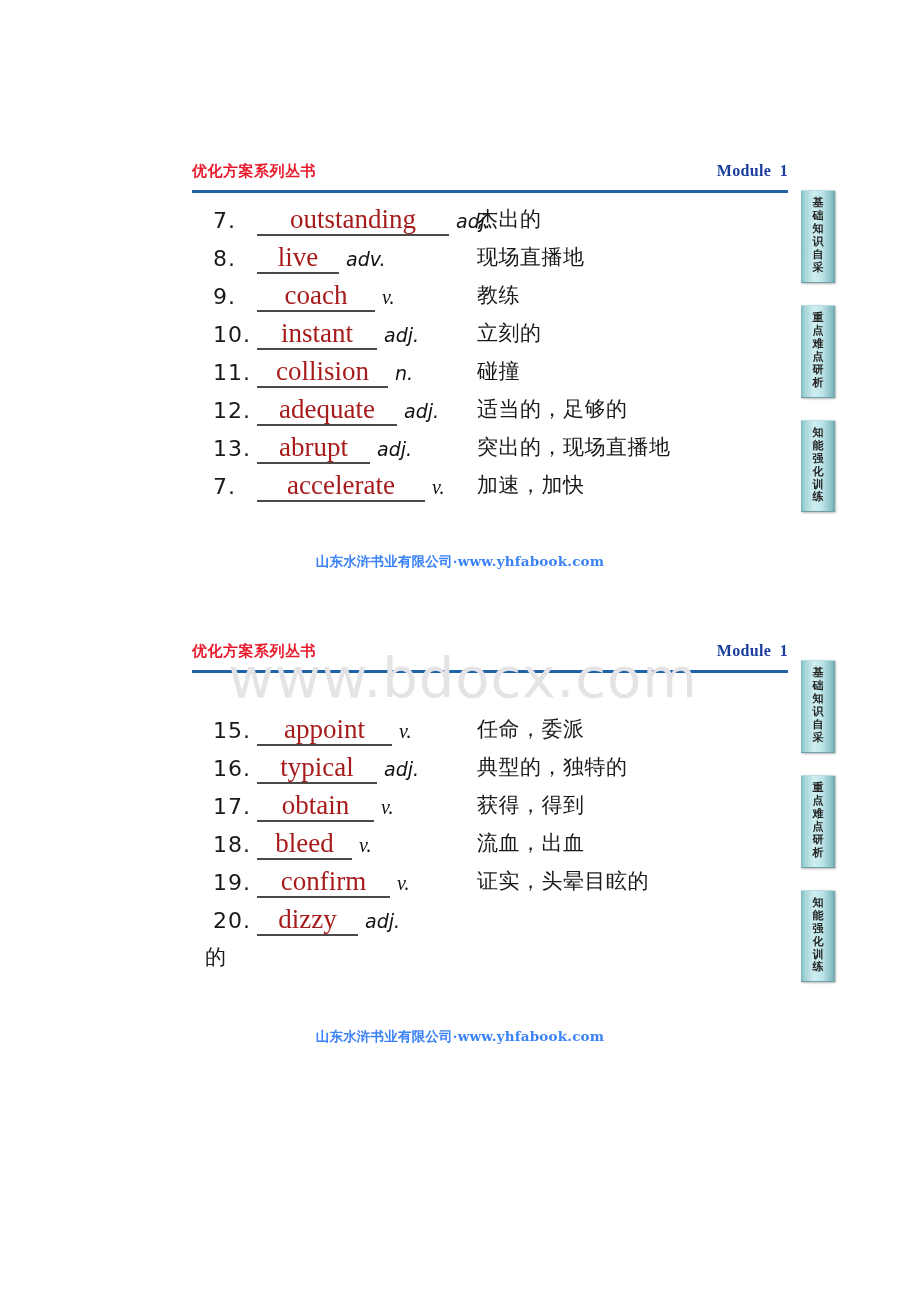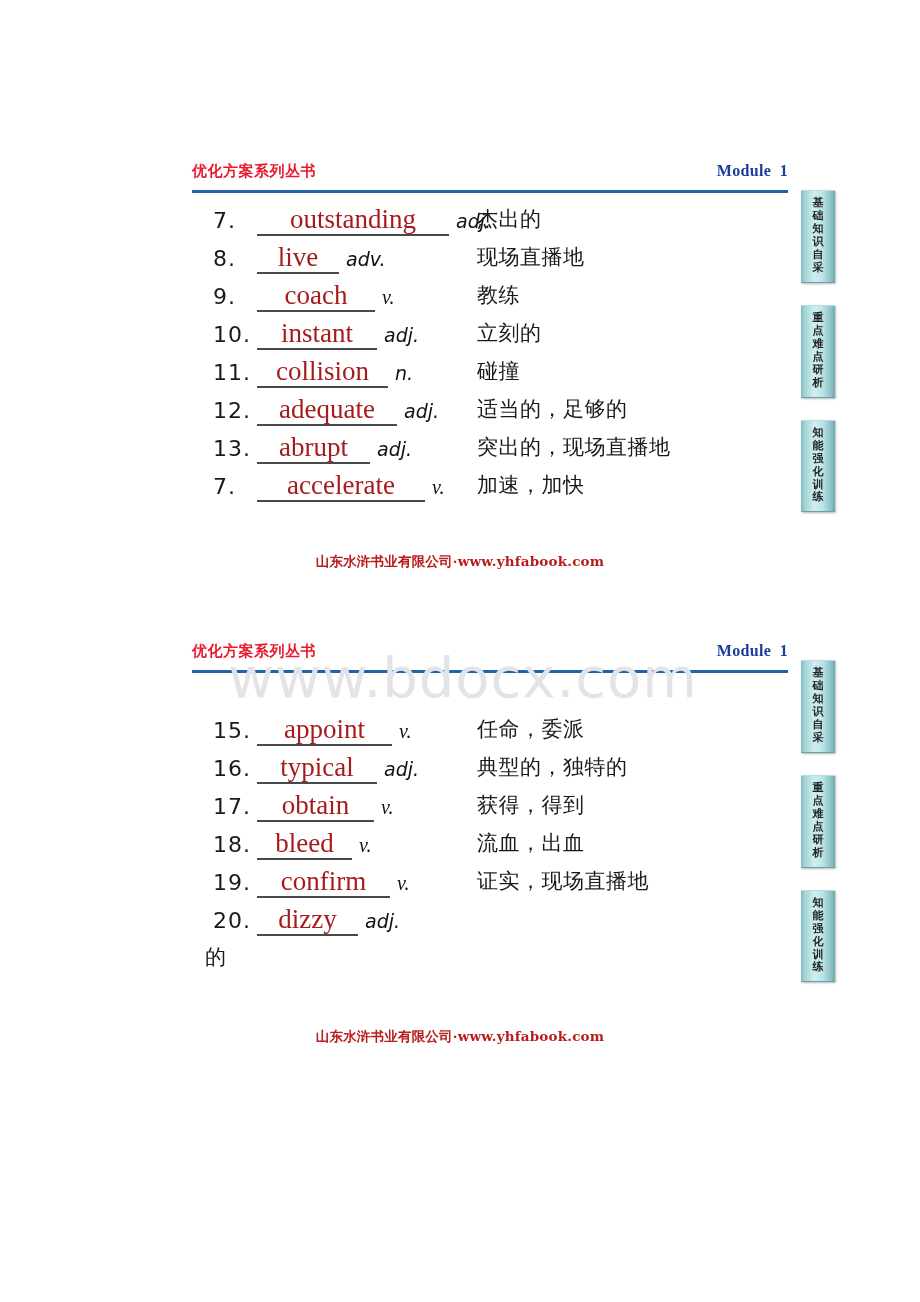--- a/index.html
+++ b/index.html
@@ -127,21 +127,21 @@
     color: #1a1a1a;
     letter-spacing: 0.5px;
   }
 
   
   .page-footer {
     position: absolute;
     left: 0;
     width: 920px;
     text-align: center;
-    color: #b91c1c;
+    color: #3b82f6;
     font-weight: bold;
     font-size: 13.5px;
     font-family: "DejaVu Serif", "Liberation Serif", serif;
     letter-spacing: 0.2px;
   }
 
   
   .side-tabs {
     position: absolute;
     left: 801px;
@@ -328,21 +328,21 @@
       <div class="v-num">18.</div>
       <div class="v-blank" style="width:95px">bleed</div>
       <div class="v-pos serif">v.</div>
       <div class="v-def">流血，出血</div>
     </div>
 
     <div class="vocab-row">
       <div class="v-num">19.</div>
       <div class="v-blank" style="width:133px">confirm</div>
       <div class="v-pos serif">v.</div>
-      <div class="v-def">证实，现场直播地</div>
+      <div class="v-def">证实，头晕目眩的</div>
     </div>
 
     <div class="vocab-row">
       <div class="v-num">20.</div>
       <div class="v-blank" style="width:101px">dizzy</div>
       <div class="v-pos sans">adj.</div>
     </div>
 
     <div class="def-wrap" style="margin-left:-8px;">的</div>
 

